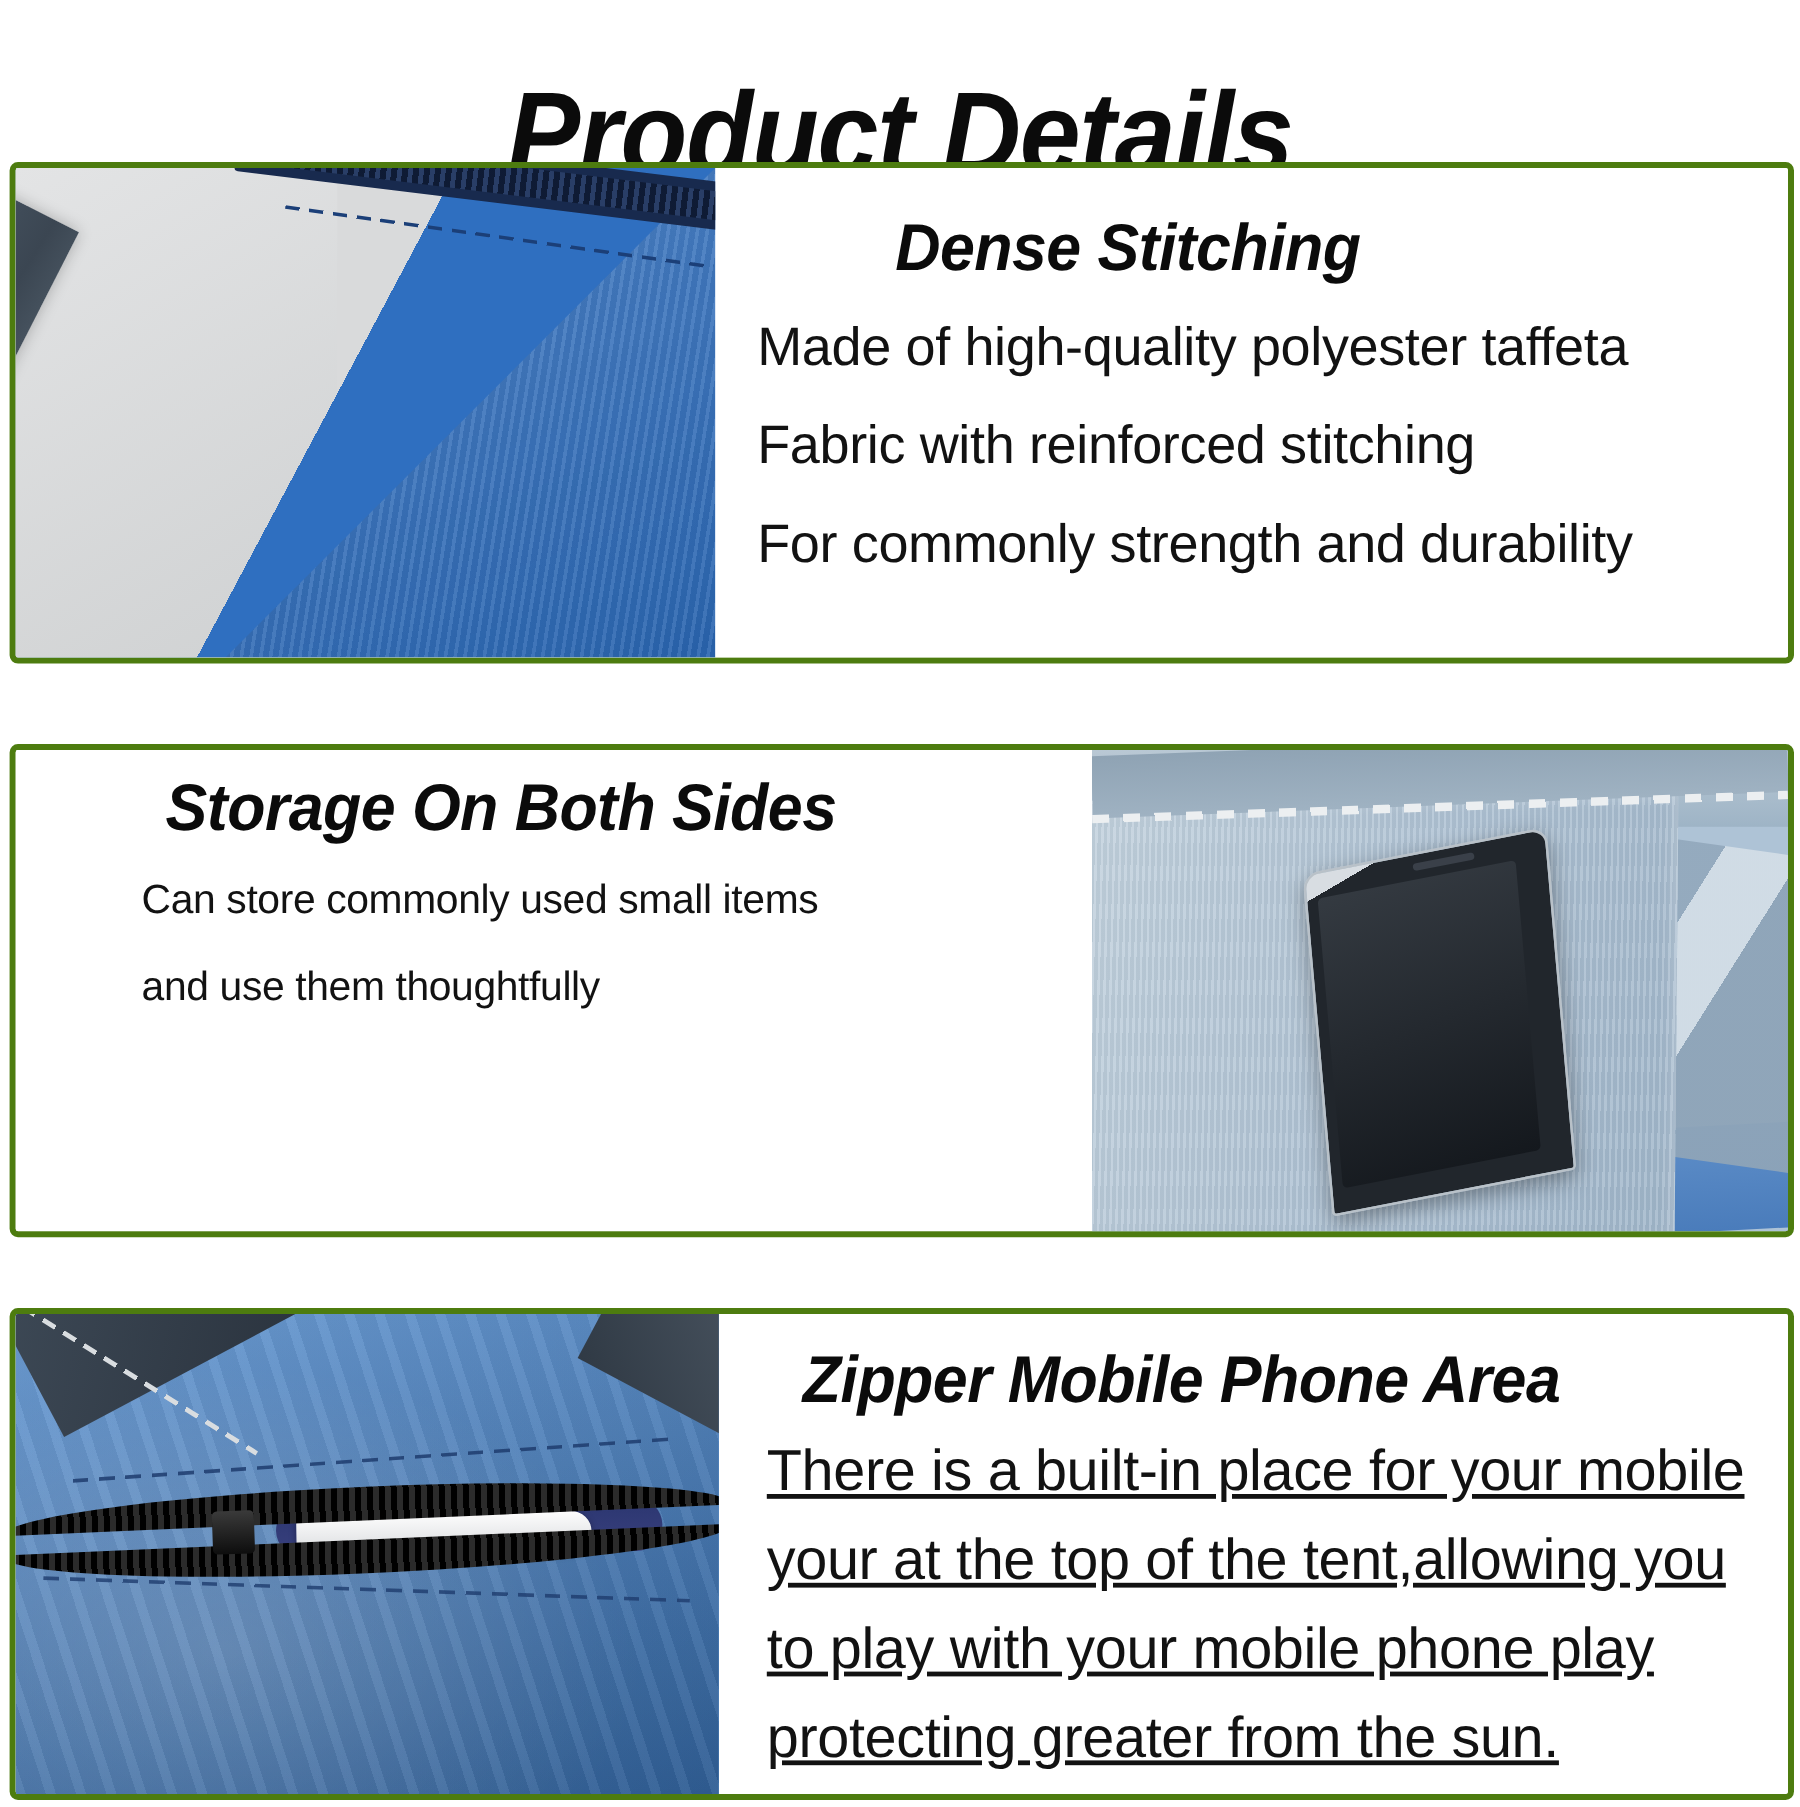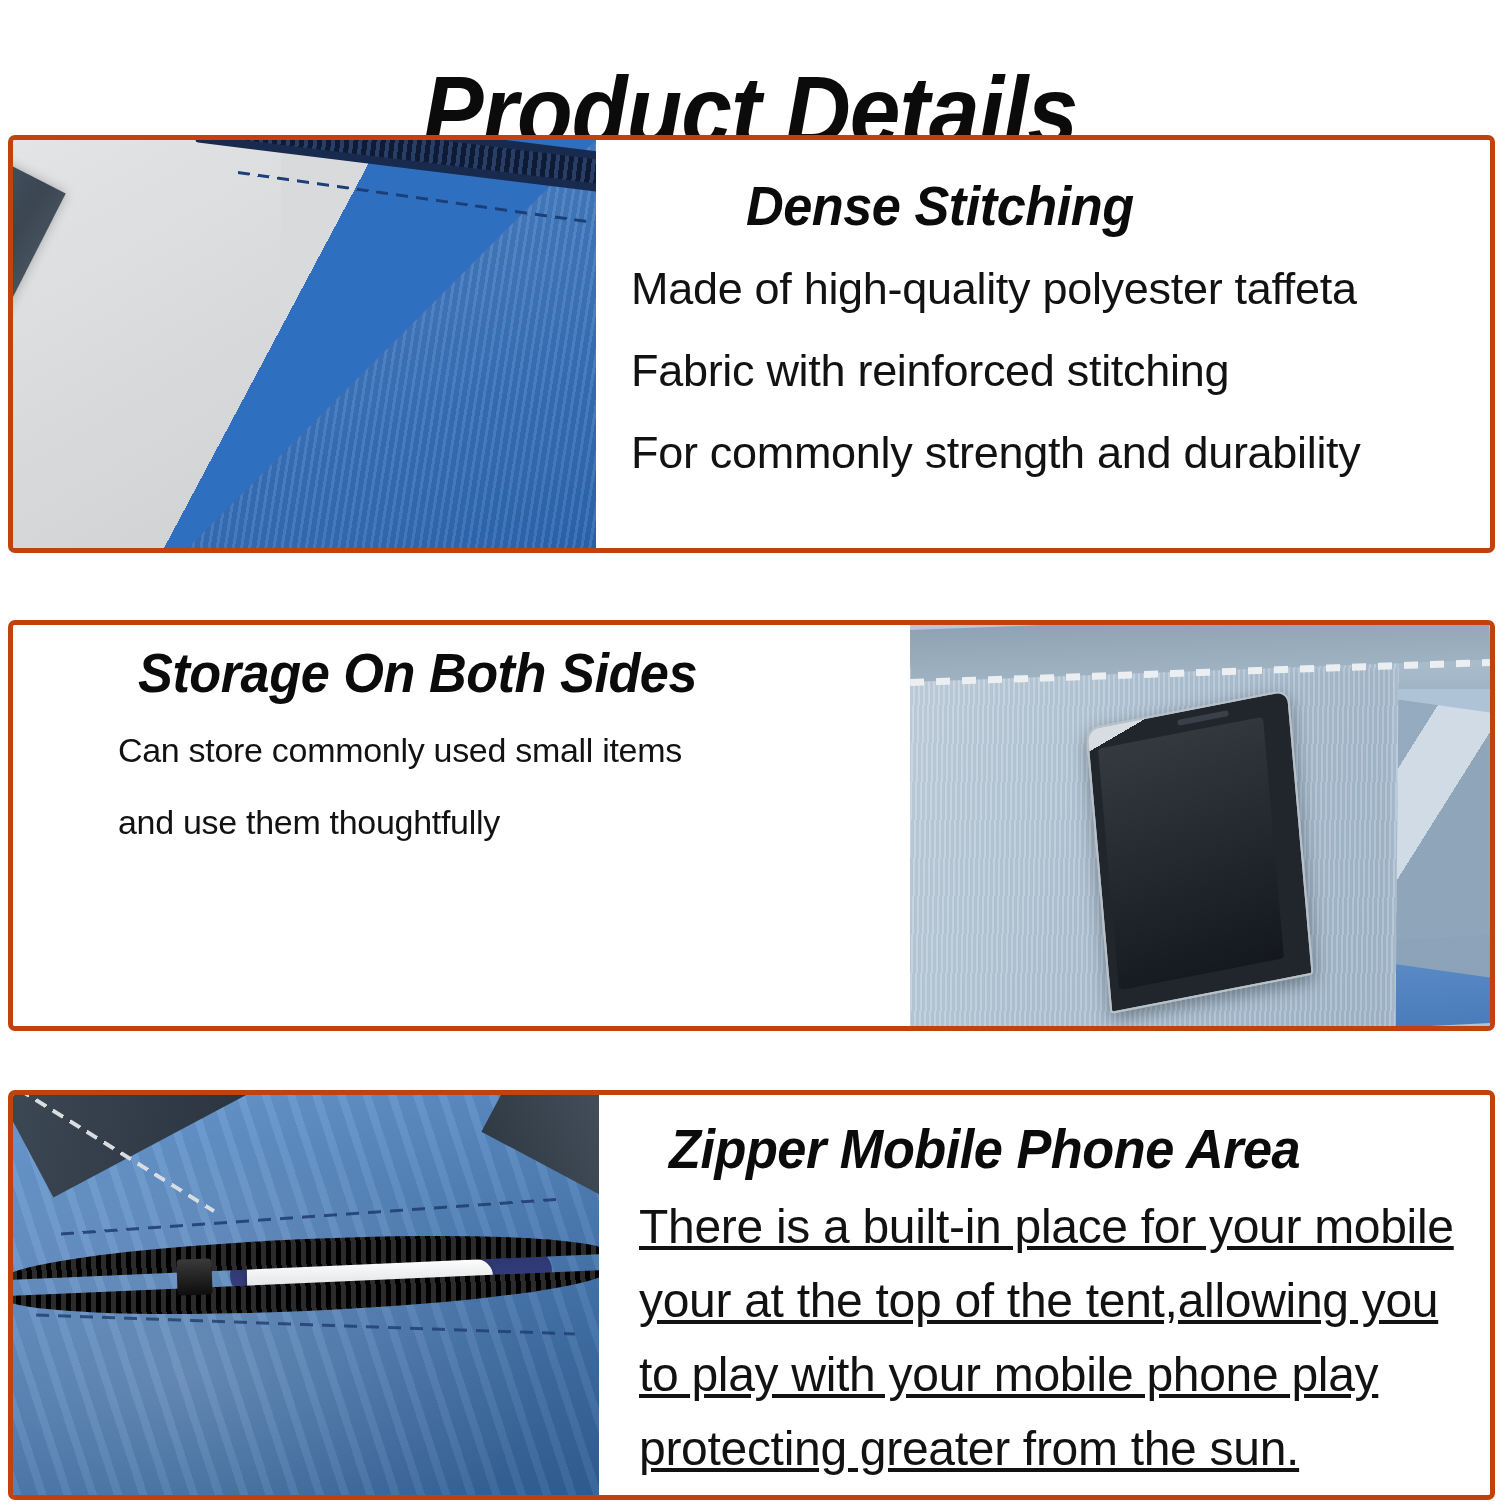--- a/index.html
+++ b/index.html
@@ -25,21 +25,21 @@
     transform:scaleX(0.93);
     transform-origin:center top;
     line-height:1.0;
     white-space:nowrap;
   }
 
   
   .panel{
     position:absolute;
     box-sizing:border-box;
-    border:5px solid #c2410c;
+    border:5px solid #4d7c0f;
     border-radius:7px;
     background:#ffffff;
     display:flex;
     overflow:hidden;
   }
   #panel-1{left:8px;top:135px;width:1487px;height:418px;}
   #panel-2{left:8px;top:620px;width:1487px;height:411px;flex-direction:row-reverse;}
   #panel-3{left:8px;top:1090px;width:1487px;height:410px;}
 
   .panel-photo{

